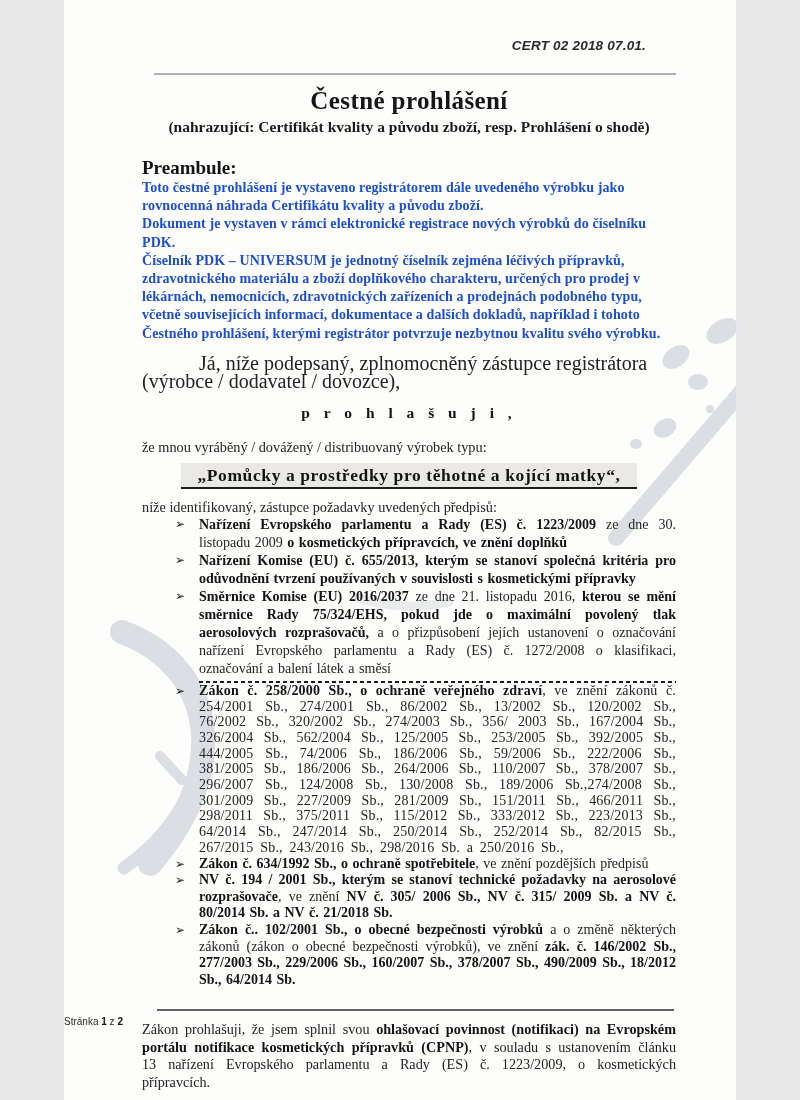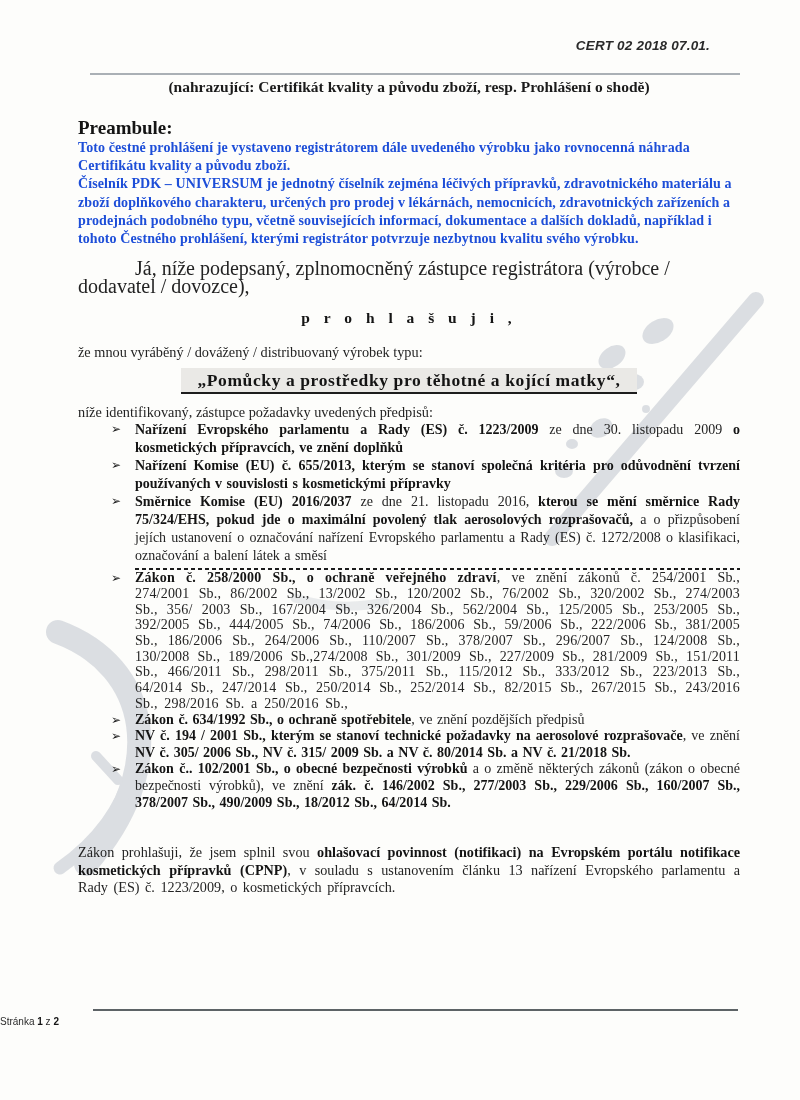--- a/index.html
+++ b/index.html
@@ -1,18 +1,18 @@
 <!DOCTYPE html>
 <html lang="cs"><head>
 <meta charset="utf-8">
 <style>
   html,body{margin:0;padding:0;background:#e8e8e8;}
   .page{
     position:relative;
-    width:800px;height:1100px;
+    width:672px;height:1100px;
     margin:0 auto;
     background:#fdfdfb;
     font-family:"Liberation Serif","DejaVu Serif",serif;
     color:#232323;
     overflow:hidden;
   }
   .watermark{position:absolute;inset:0;z-index:0;pointer-events:none;}
   .content{position:absolute;inset:0;z-index:1;padding:38px 60px 0 78px;box-sizing:border-box;}
 
   .doc-code{
@@ -119,25 +119,27 @@
       <path d="M96 756 L 118 780" stroke-width="10" stroke-linecap="round" fill="none"></path>
       <path d="M295 598 q 45 14 90 4" stroke-width="9" stroke-linecap="round" fill="none" opacity="0.6"></path>
     </g>
   </svg>
 
   <div class="content">
 
     <div class="doc-code">CERT 02 2018 07.01.</div>
     <hr class="rule-top">
 
+    <h1 class="title">Čestné prohlášení</h1>
     <div class="subtitle">(nahrazující: Certifikát kvality a původu zboží, resp. Prohlášení o shodě)</div>
 
     <h2 class="preamble-h">Preambule:</h2>
     <div class="preamble">
       <p>Toto čestné prohlášení je vystaveno registrátorem dále uvedeného výrobku jako rovnocenná náhrada Certifikátu kvality a původu zboží.</p>
+      <p>Dokument je vystaven v rámci elektronické registrace nových výrobků do číselníku PDK.</p>
       <p>Číselník PDK – UNIVERSUM je jednotný číselník zejména léčivých přípravků, zdravotnického materiálu a zboží doplňkového charakteru, určených pro prodej v lékárnách, nemocnicích, zdravotnických zařízeních a prodejnách podobného typu, včetně souvisejících informací, dokumentace a dalších dokladů, například i tohoto Čestného prohlášení, kterými registrátor potvrzuje nezbytnou kvalitu svého výrobku.</p>
     </div>
 
     <p class="decl-intro">Já, níže podepsaný, zplnomocněný zástupce registrátora (výrobce / dodavatel / dovozce),</p>
     <p class="decl-verb">p r o h l a š u j i ,</p>
     <p class="product-intro">že mnou vyráběný / dovážený / distribuovaný výrobek typu:</p>
     <p class="product-line">
       <span class="product-name">„Pomůcky a prostředky pro těhotné a kojící matky“,</span>
     </p>
     <p class="product-outro">níže identifikovaný, zástupce požadavky uvedených předpisů:</p>

